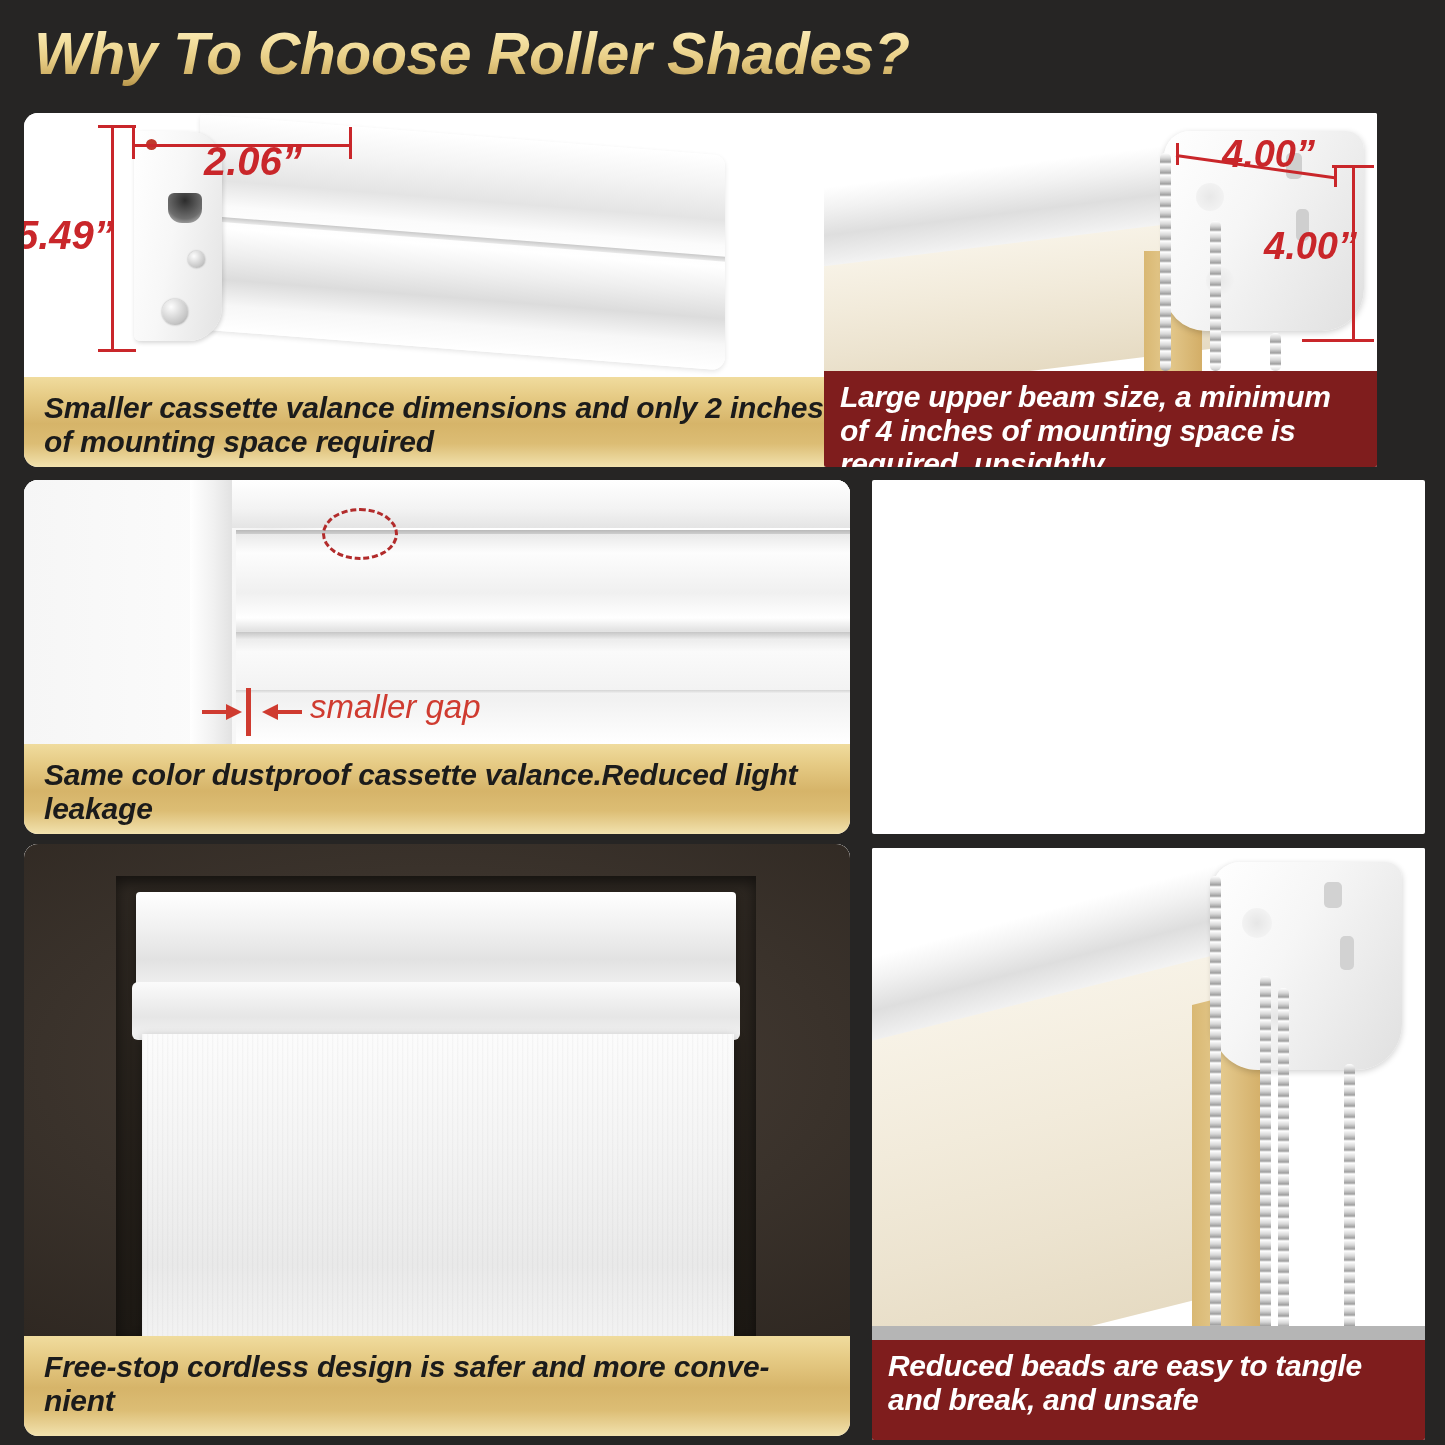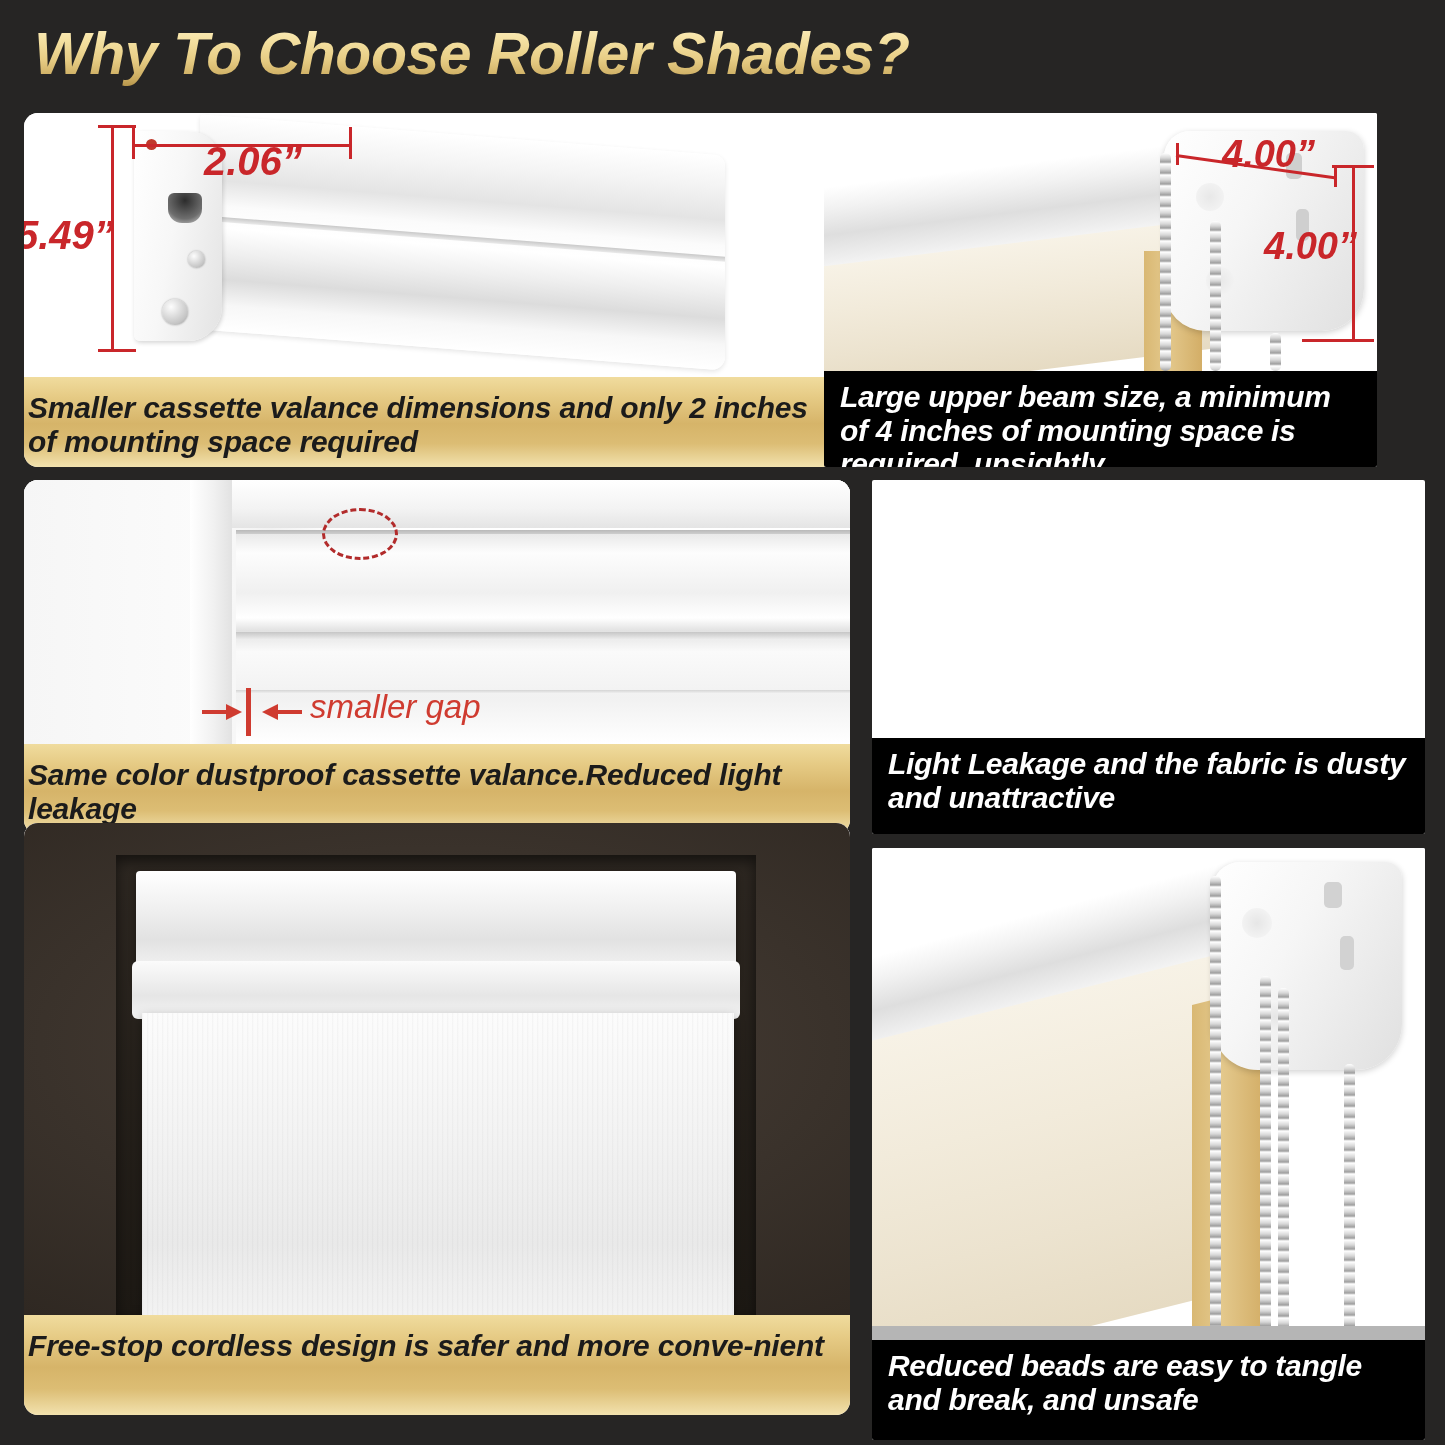--- a/index.html
+++ b/index.html
@@ -37,24 +37,24 @@
 
   .pic{position:absolute;left:0;top:0;right:0;overflow:hidden;background:#fff;}
 
   .cap{
     position:absolute;left:0;right:0;bottom:0;
     box-sizing:border-box;
     display:flex;align-items:flex-start;
   }
   .cap.gold{
     background:linear-gradient(180deg,#f0dc9e 0%,#e6cb85 22%,#d6b469 52%,#dcbd74 74%,#f2e2ae 100%);
-    padding:14px 20px 10px 4px;
+    padding:14px 20px 10px 20px;
   }
   .cap.gray{
-    background:#000000;
+    background:#7f1d1d;
     padding:9px 14px 8px 16px;
   }
   .cap-txt{
     font-weight:bold;line-height:1.12;
   }
   .cap.gold .cap-txt{color:#1b1b1b;font-size:30px;letter-spacing:-0.2px;}
   .cap.gray .cap-txt{color:#ffffff;font-size:30px;letter-spacing:-0.3px;}
 
   
   .abs{position:absolute;}
@@ -274,26 +274,23 @@
           <path d="M42 8 H18 v-6 L2 10 l16 8 v-6 h24 z" fill="#cf3b30"></path>
         </svg>
         <div class="gap-label" style="left:286px;top:208px;font-size:33px;">smaller gap</div>
       </div>
       <div class="cap gold" style="height:90px;">
         <div class="cap-txt">Same color dustproof cassette valance.Reduced light leakage</div>
       </div>
     </div>
 
     <div class="panel right" style="left:872px;top:372px;width:553px;height:354px;">
-      <div class="cap gray" style="height:96px;">
-        <div class="cap-txt">Light Leakage and the fabric is dusty and unattractive</div>
-      </div>
-    </div>
-
-    <div class="panel left" style="left:24px;top:715px;width:826px;height:592px;">
+    </div>
+
+    <div class="panel left" style="left:24px;top:736px;width:826px;height:592px;">
       <div class="pic" style="height:492px;">
         <div class="p5-room"></div>
         <div class="p5-recess"></div>
         <div class="p5-glass">
           <div class="p5-sky"></div>
 
           <div class="abs" style="left:0;right:0;bottom:0;height:30%;
                       background:linear-gradient(180deg,#b9c4ad,#98a58c);"></div>
         </div>
         <div class="p5-head"></div>

